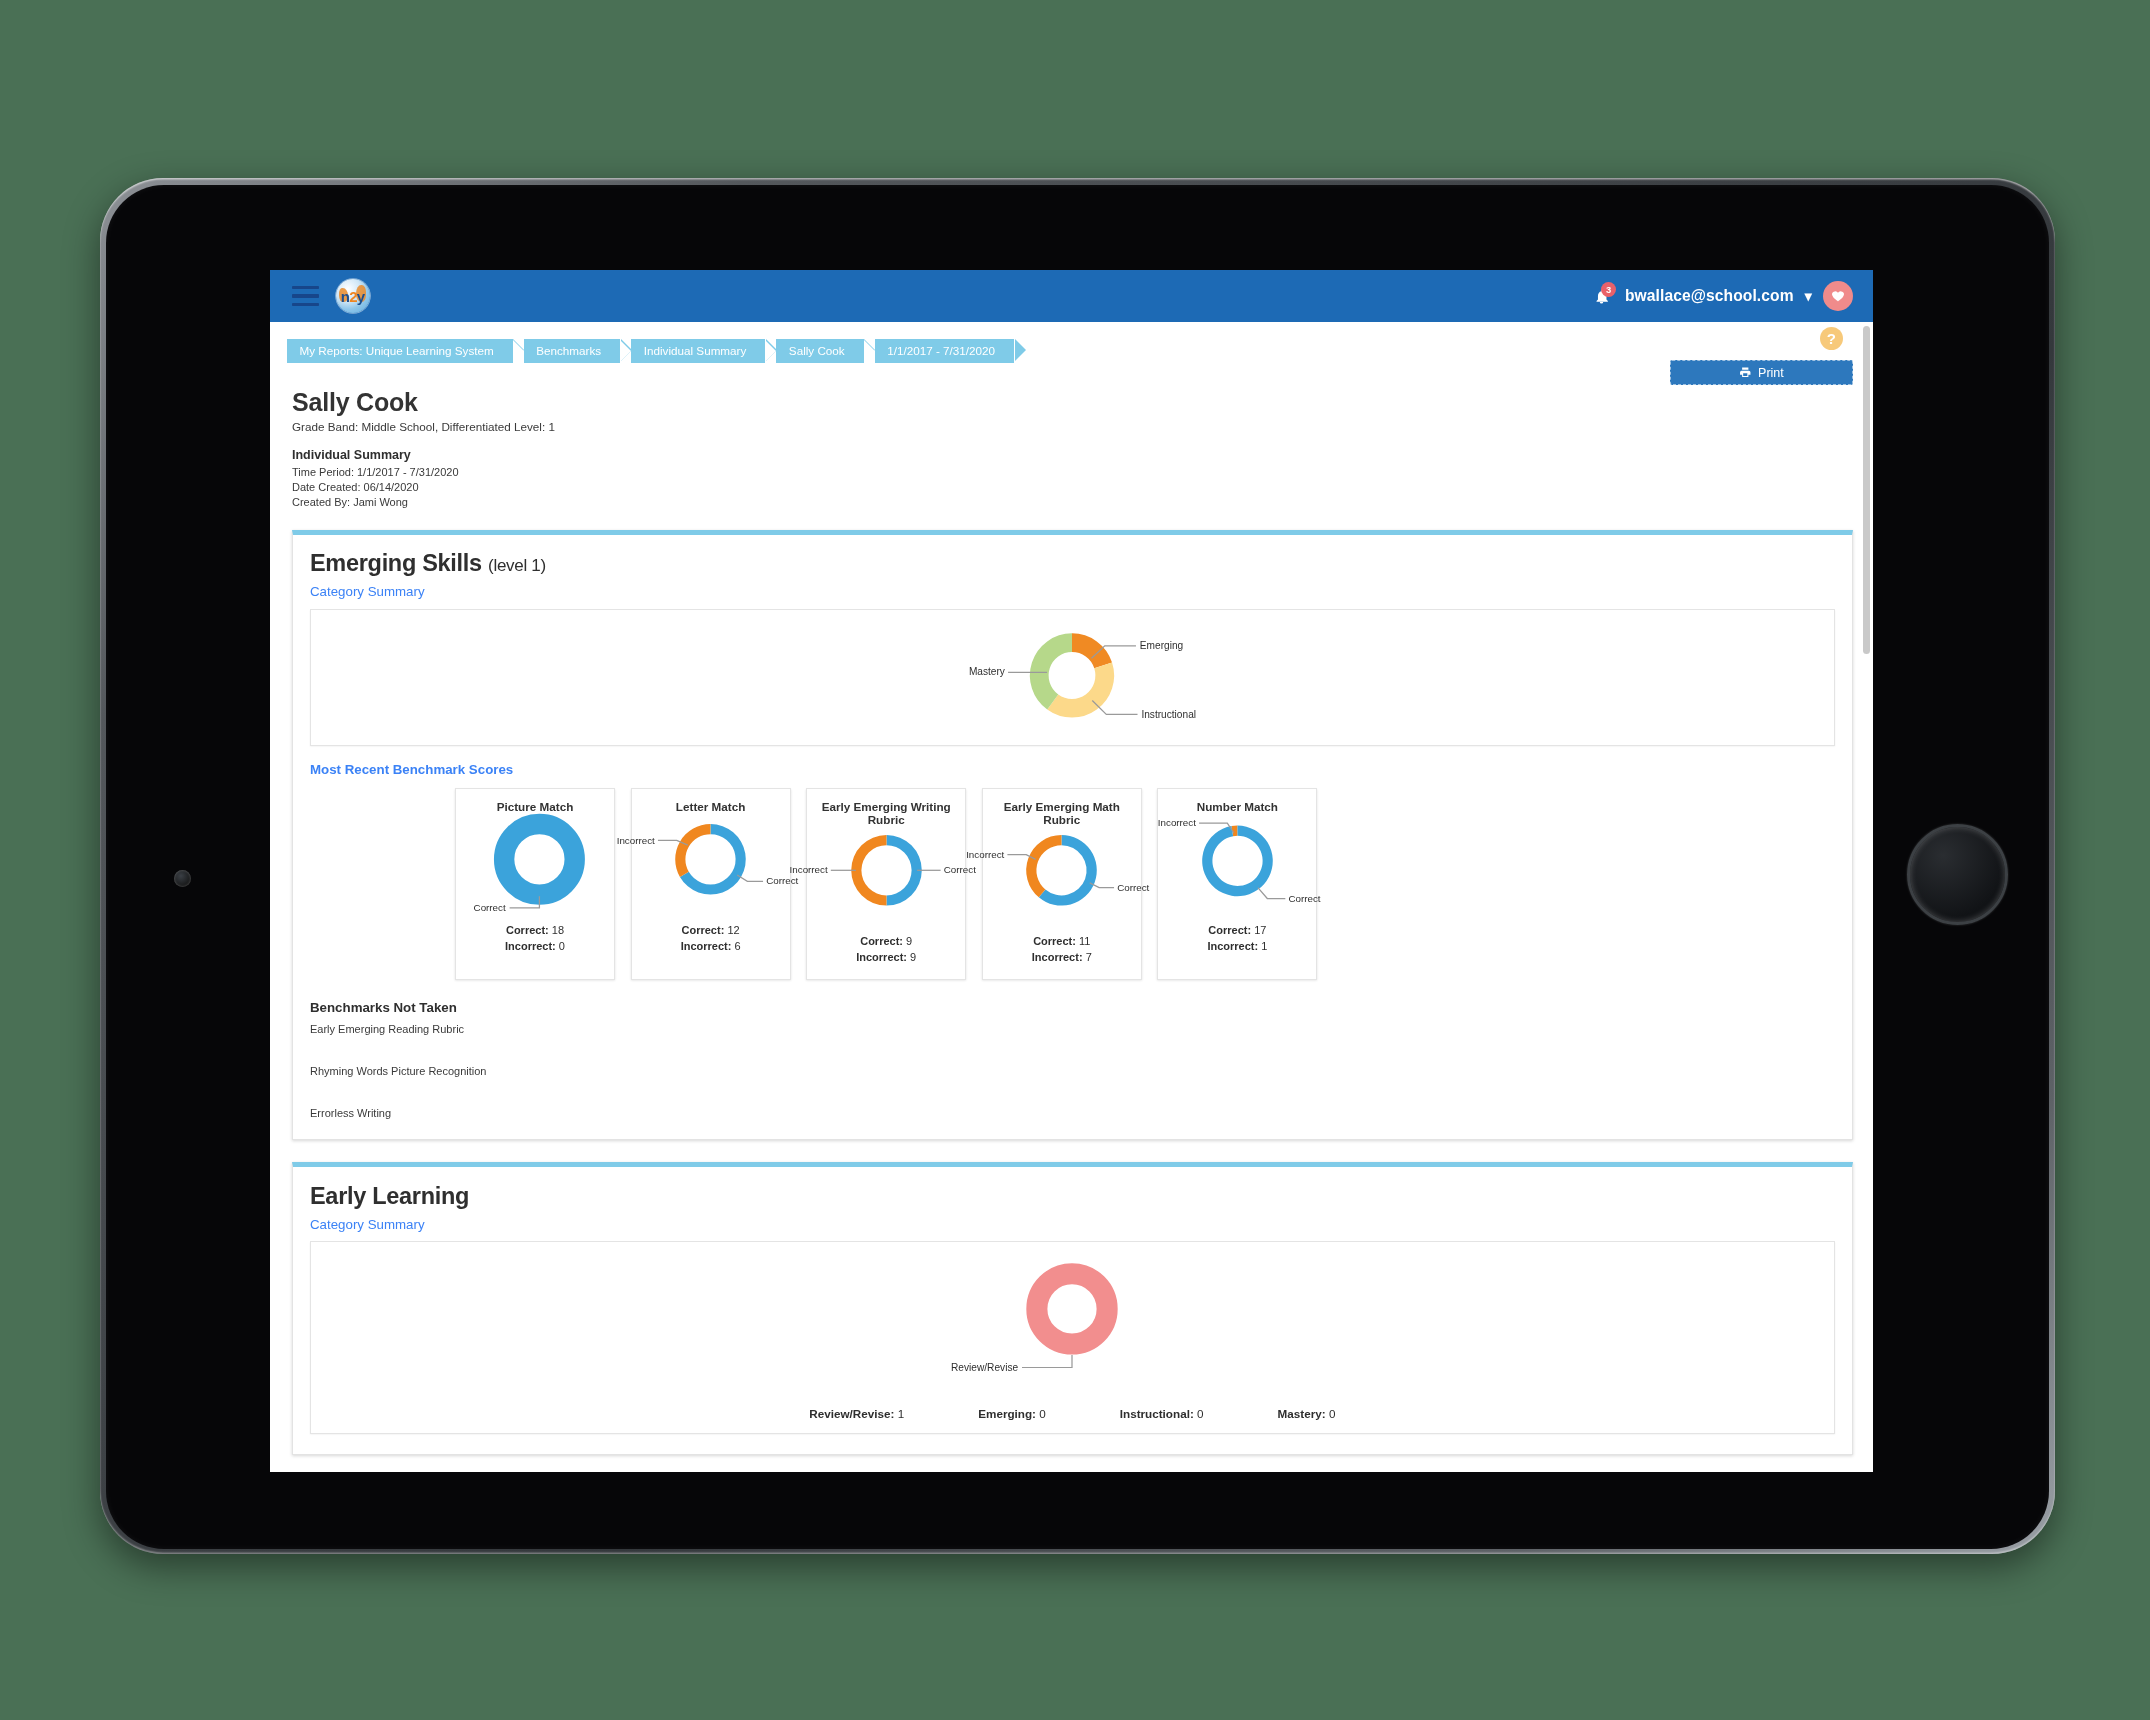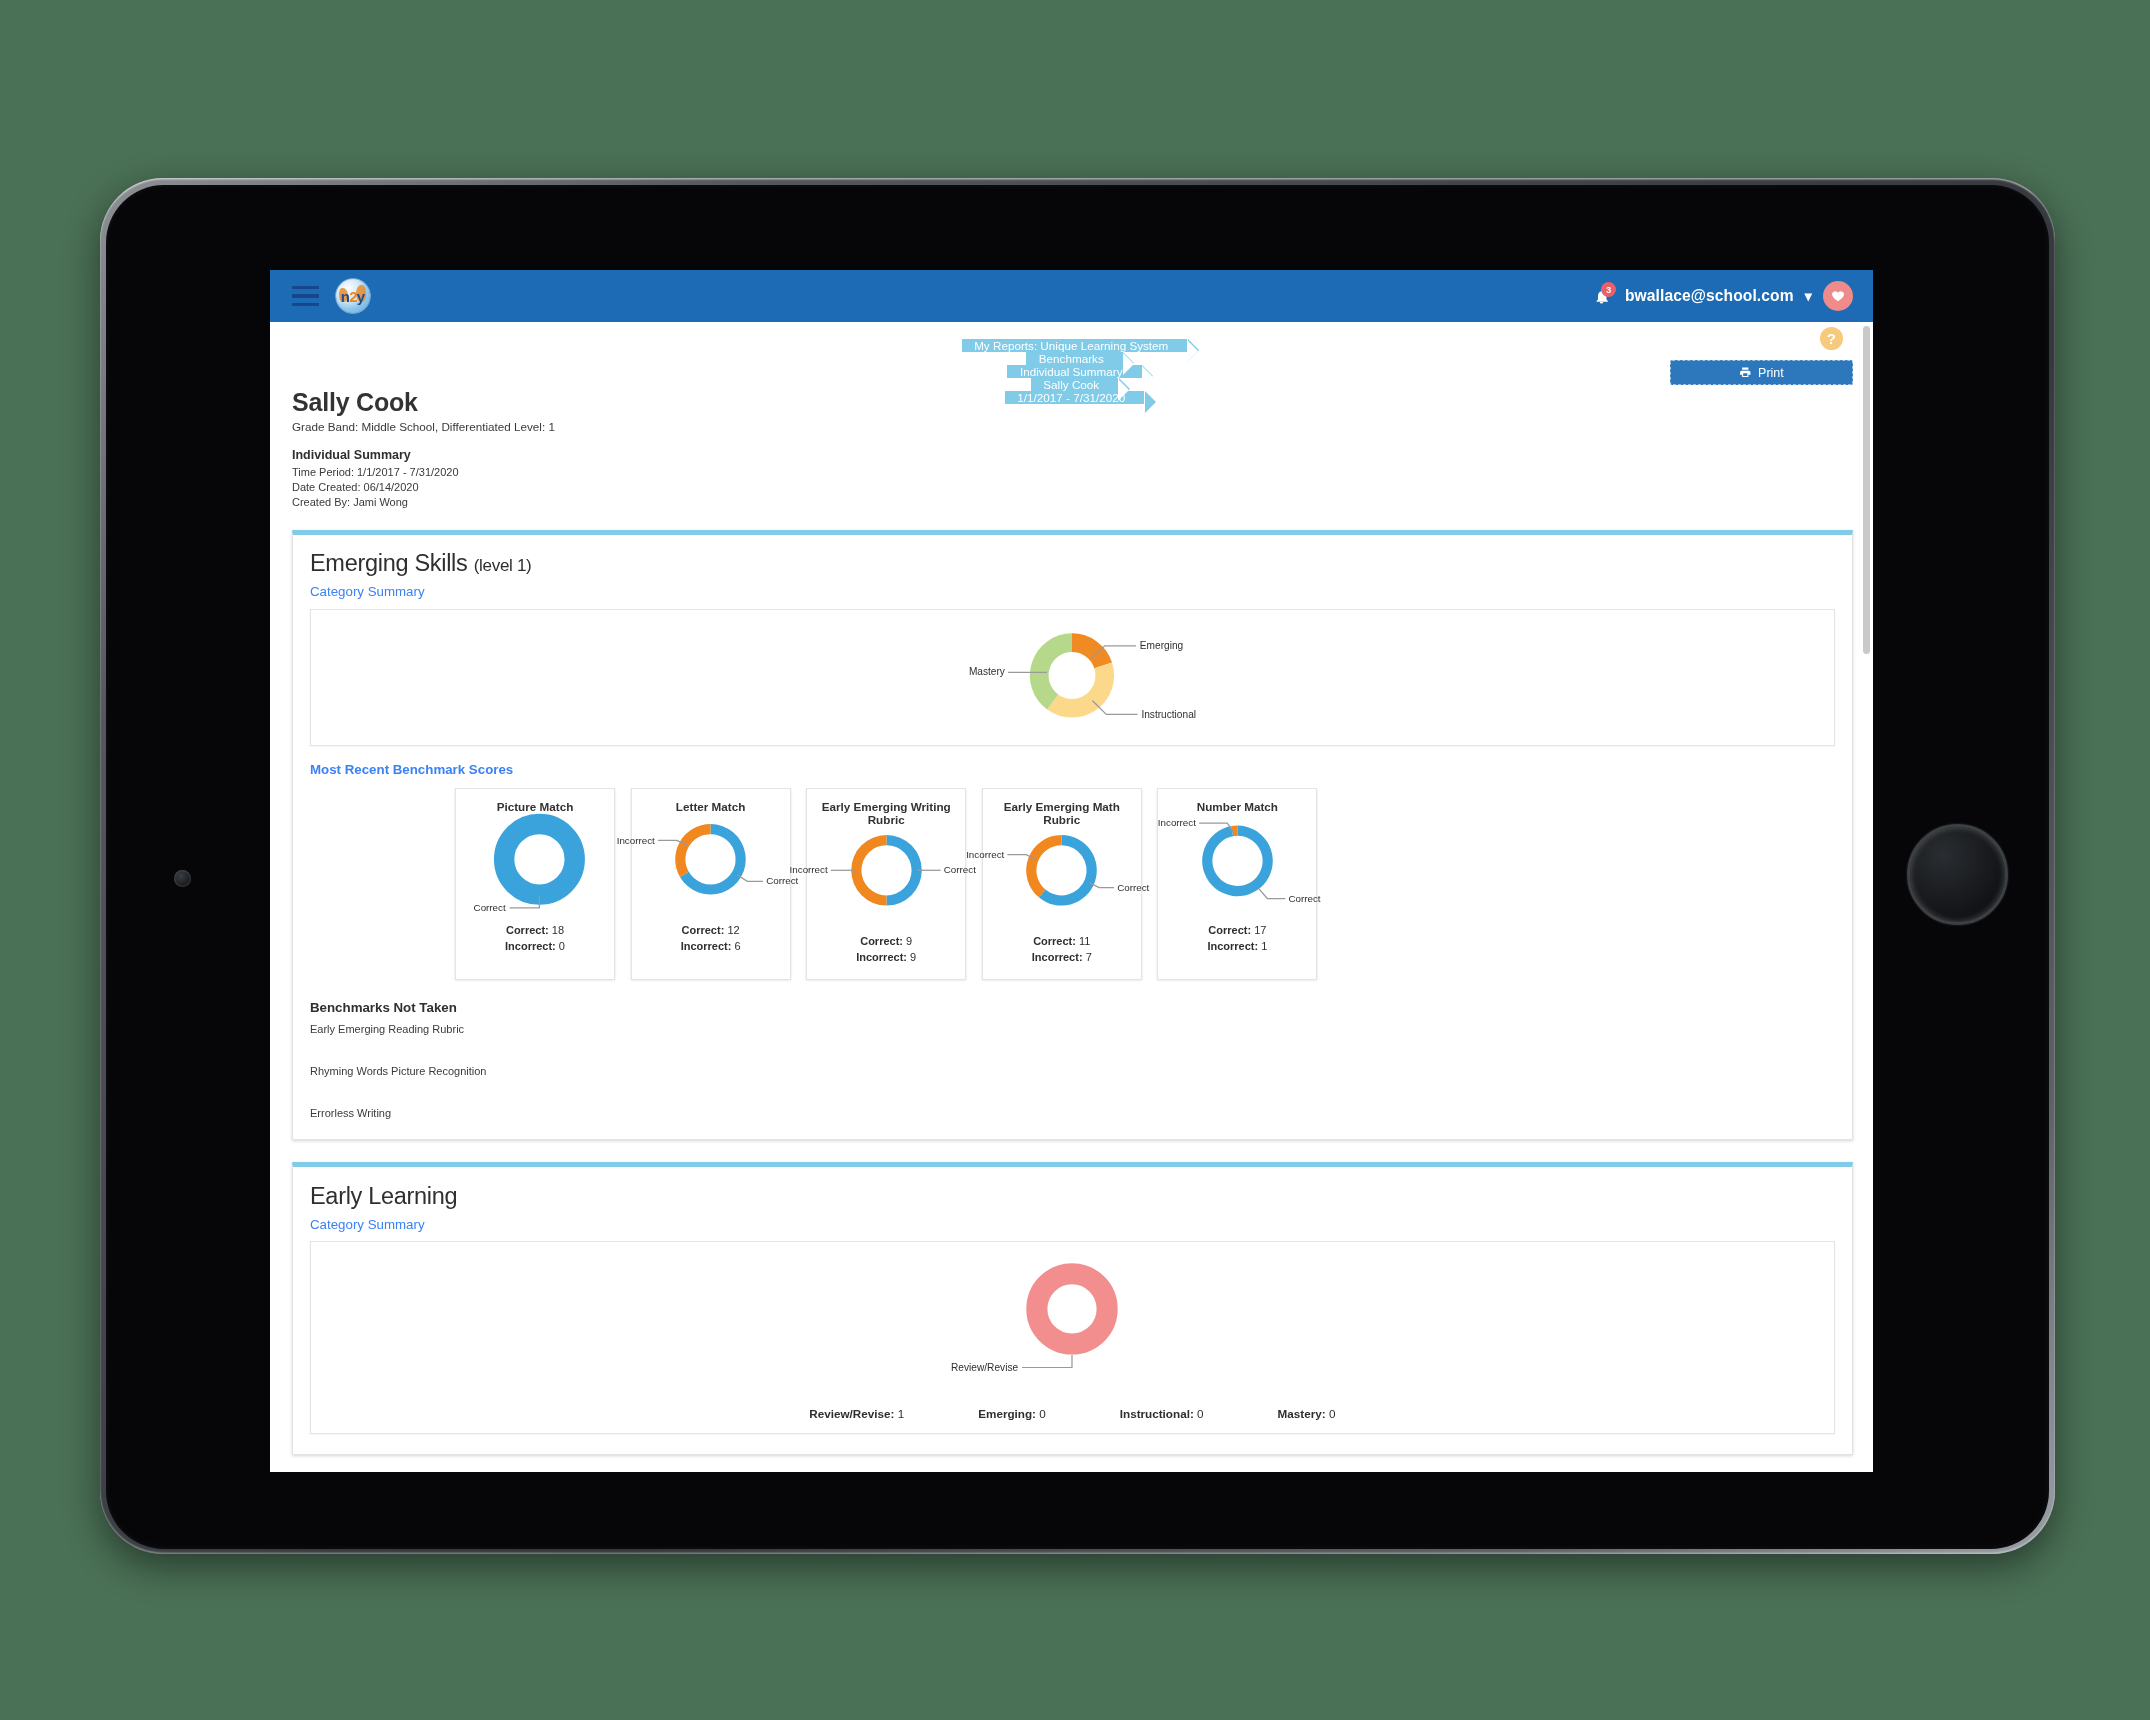--- a/index.html
+++ b/index.html
@@ -73,21 +73,21 @@
   }
   .useremail{color:#fff;font-size:15.6px;font-weight:bold;letter-spacing:0.1px;}
   .caret{color:#fff;font-size:14px;font-weight:bold;}
   .avatar{
     width:30px;height:30px;border-radius:50%;background:#f08b8b;
     display:flex;align-items:center;justify-content:center;color:#fff;font-size:15px;
   }
 
   
   .crumbarea{position:relative;padding:17px 0 0 17px;height:55px;box-sizing:border-box;}
-  .crumbs{display:flex;align-items:center;height:23.5px;flex-direction:column;}
+  .crumbs{display:flex;align-items:center;height:23.5px;}
   .crumb{
     position:relative;background:#7fcbe8;color:#fff;font-size:11.7px;height:23.5px;
     display:flex;align-items:center;padding:0 19px 0 12.5px;margin-right:11px;white-space:nowrap;
   }
   .crumb:after{
     content:"";position:absolute;right:-11.7px;top:0;width:0;height:0;
     border-top:11.7px solid transparent;border-bottom:11.7px solid transparent;border-left:11.7px solid #7fcbe8;
   }
   .crumb:before{
     content:"";position:absolute;right:-11px;top:0.8px;width:0;height:0;
@@ -115,21 +115,21 @@
   .stugrade{font-size:11.7px;color:#3a3a3a;margin-top:3.9px;}
   .seclabel{font-size:12.5px;font-weight:bold;color:#2f2f2f;margin-top:15.6px;}
   .metaline{font-size:11px;color:#3a3a3a;margin-top:3.1px;}
 
   
   .card{
     margin:22px 20.3px 0 22px;background:#fff;border:0.8px solid #e3e3e3;border-top:5.5px solid #7fcbe8;
     box-shadow:0 0.8px 3.1px rgba(0,0,0,.16);padding:0 17px 20.3px 17px;position:relative;
   }
   .cardtitle{font-size:23.5px;color:#2f2f2f;font-weight:normal;padding-top:15.6px;letter-spacing:-0.3px;}
-  .cardtitle b{font-weight:normal;margin-top:12px;}
+  .cardtitle b{font-weight:bold;margin-top:12px;}
   .cardtitle span.sub{font-size:17px;}
   .subhead{font-size:13.3px;color:#3b82f6;margin-top:7px;}
 
   .panel{border:0.8px solid #e4e4e4;margin-top:9.4px;background:#fff;box-shadow:0 0.8px 1.6px rgba(0,0,0,.07);}
   .panelbody{display:flex;align-items:center;justify-content:center;padding:14px 0 4.7px 0;}
   .legendrow{display:flex;justify-content:center;gap:74px;padding:11px 0 12.5px 0;font-size:11.7px;color:#2f2f2f;}
   .legendrow b{font-weight:bold;}
 
   
   .scoregrid{display:flex;gap:15.6px;margin-top:11px;padding-left:145px;}

